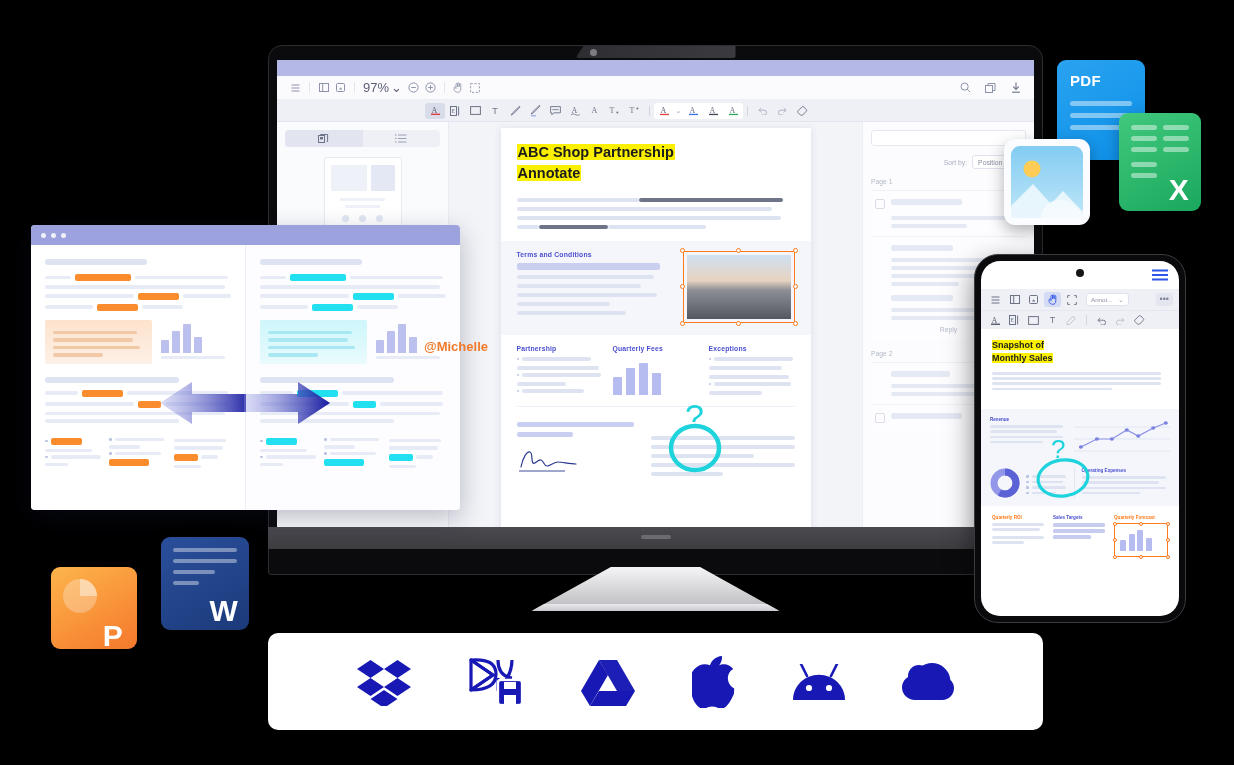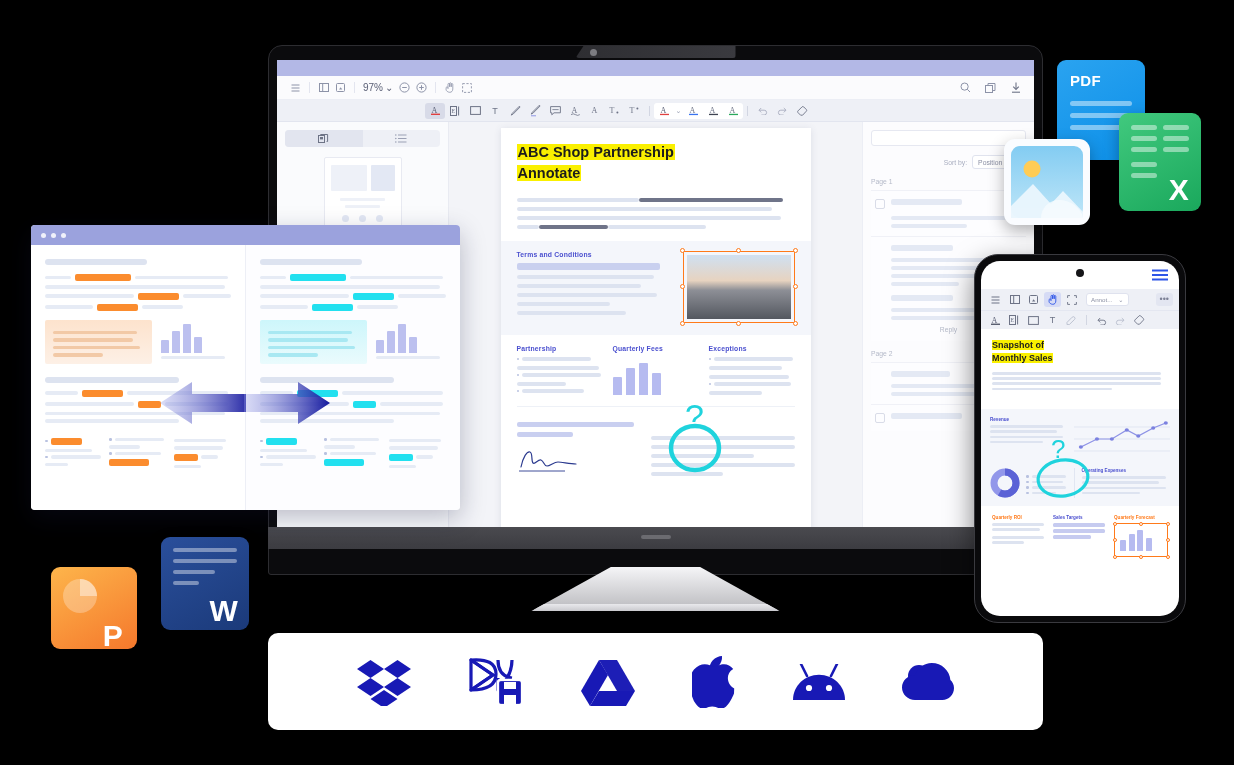--- a/index.html
+++ b/index.html
@@ -54,21 +54,21 @@
     height: 16px; background: #b3b8e6;
   }
   .app-toolbar {
     height: 24px; background: #fbfbfd; border-bottom: 1px solid #eceef5;
     display: flex; align-items: center; gap: 0; padding: 0 10px;
     font-size: 7.5px; color: #9aa0b4;
   }
   .tb-ico { width: 17px; height: 16px; display: flex; align-items: center; justify-content: center;
     color: #8d93a8; }
   .tb-sep { width: 1px; height: 11px; background: #e3e5ef; margin: 0 5px; }
-  .tb-zoom { font-size: 10px; color: #5b6076; display: flex; align-items: center; gap: 2px; padding: 0 3px; }
+  .tb-zoom { font-size: 13px; color: #5b6076; display: flex; align-items: center; gap: 2px; padding: 0 3px; }
   .tb-menu { display: flex; gap: 0; margin-left: 8px; }
   .tb-menu span { padding: 2px 11px; font-size: 7.5px; color: #9aa0b4; white-space: nowrap; }
   .tb-menu span.active { color: #4a6cf7; }
   .tb-right { margin-left: auto; display: flex; gap: 8px; align-items: center; }
   .app-subtoolbar {
     height: 22px; background: #eef0f6; border-bottom: 1px solid #e2e5ef;
     display: flex; align-items: center; padding-left: 148px; gap: 0;
   }
   .sb-ico { width: 20px; height: 16px; display: flex; align-items: center; justify-content: center;
     font-size: 9px; color: #6d7386; position: relative; }
@@ -1150,20 +1150,21 @@
       <circle cx="16" cy="24" r="3.1" fill="#fff"></circle>
       <circle cx="36" cy="24" r="3.1" fill="#fff"></circle>
     </svg>
     <svg width="52" height="38" viewBox="0 0 52 38">
       <circle cx="17" cy="13" r="11"></circle>
       <path d="M13 37C5.8 37 0 31.4 0 24.5S5.8 12 13 12c2.4-7 9-12 16.8-12 9.8 0 17.8 7.5 18.6 17 2.1 1.9 3.6 4.7 3.6 8 0 6.6-5.2 12-11.6 12z"></path>
     </svg>
   </div>
 
   <div id="watermark">
+    <div id="wm-sub">@Michelle</div>
   </div>
 
   <svg style="position:absolute;left:655px;top:398px;width:86px;height:76px;z-index:40" viewBox="0 0 86 76">
     <text x="30" y="30" font-size="34" fill="#1fd3dd" font-family="Liberation Sans, sans-serif">?</text>
     <ellipse cx="40" cy="50" rx="24" ry="22" fill="none" stroke="#1fd3dd" stroke-width="4.5"></ellipse>
   </svg>
 
 </div>
 
 </body></html>

